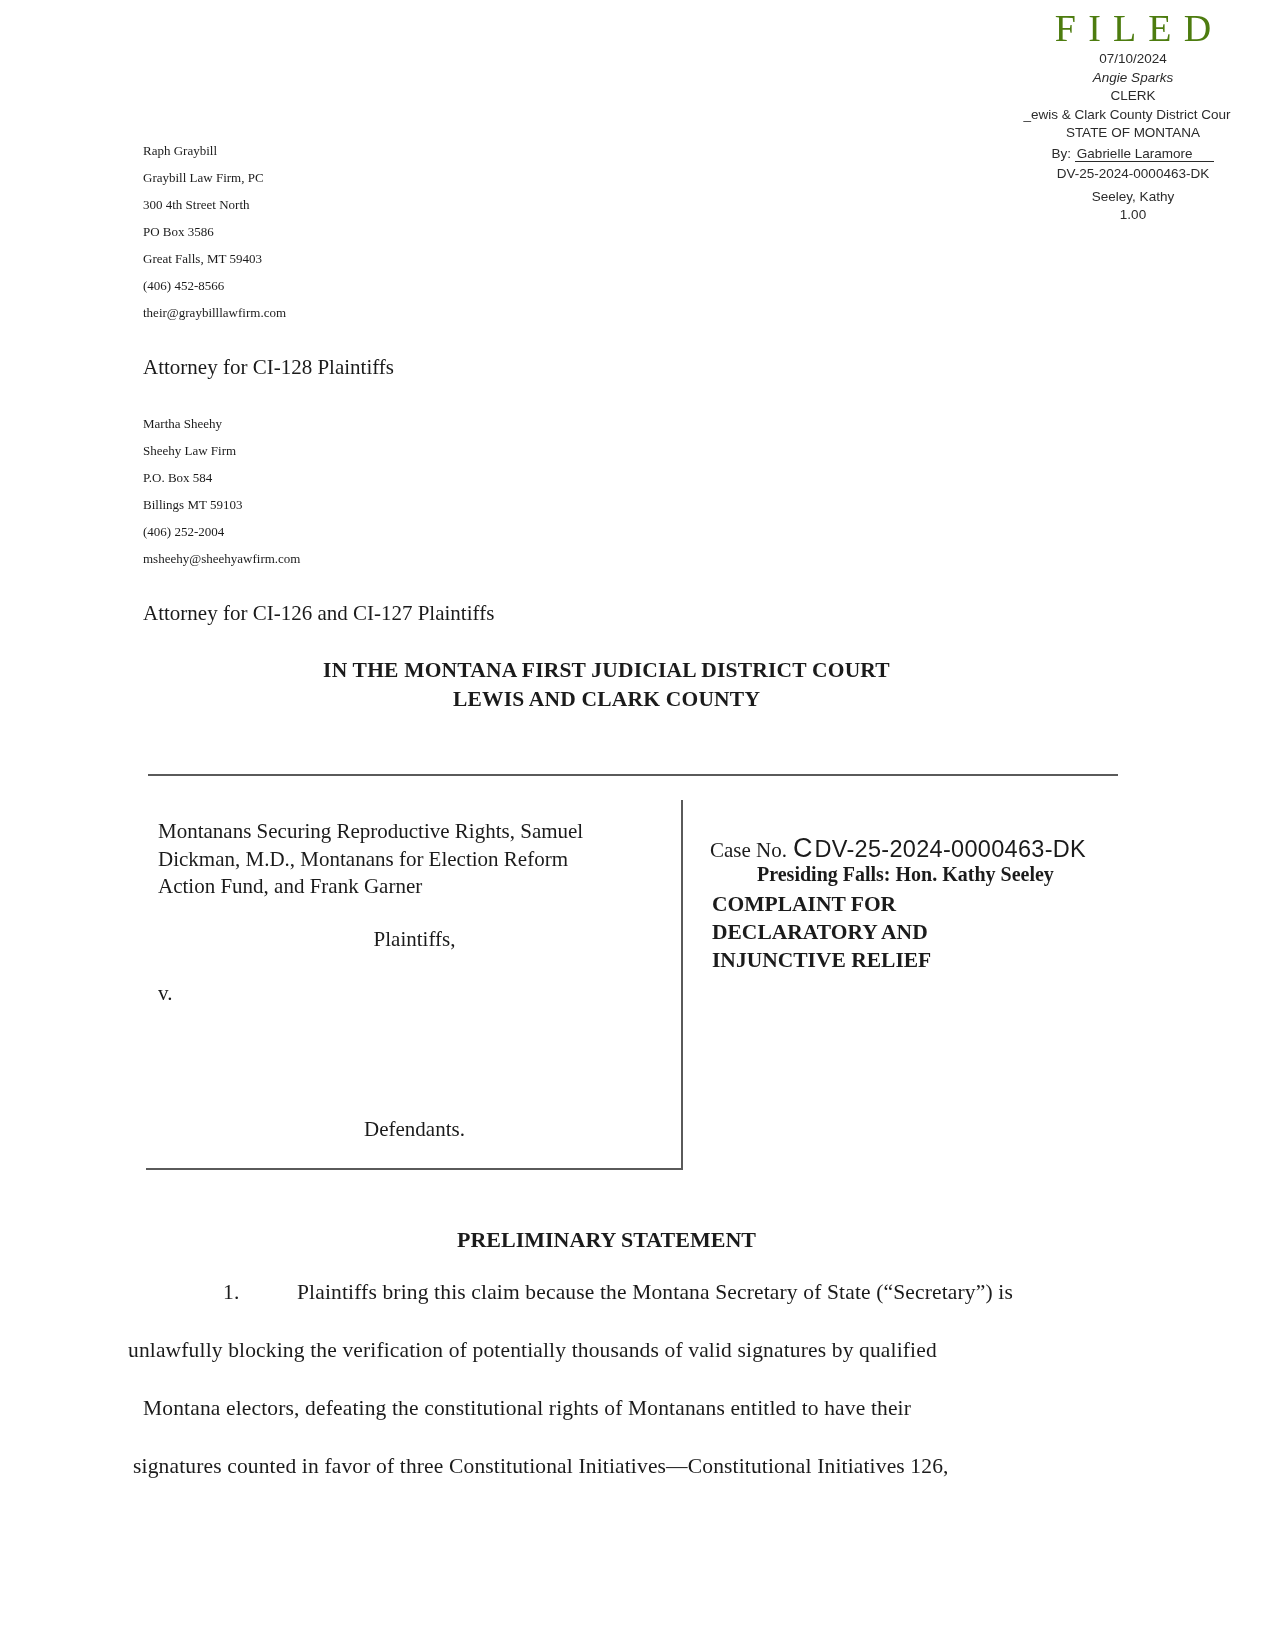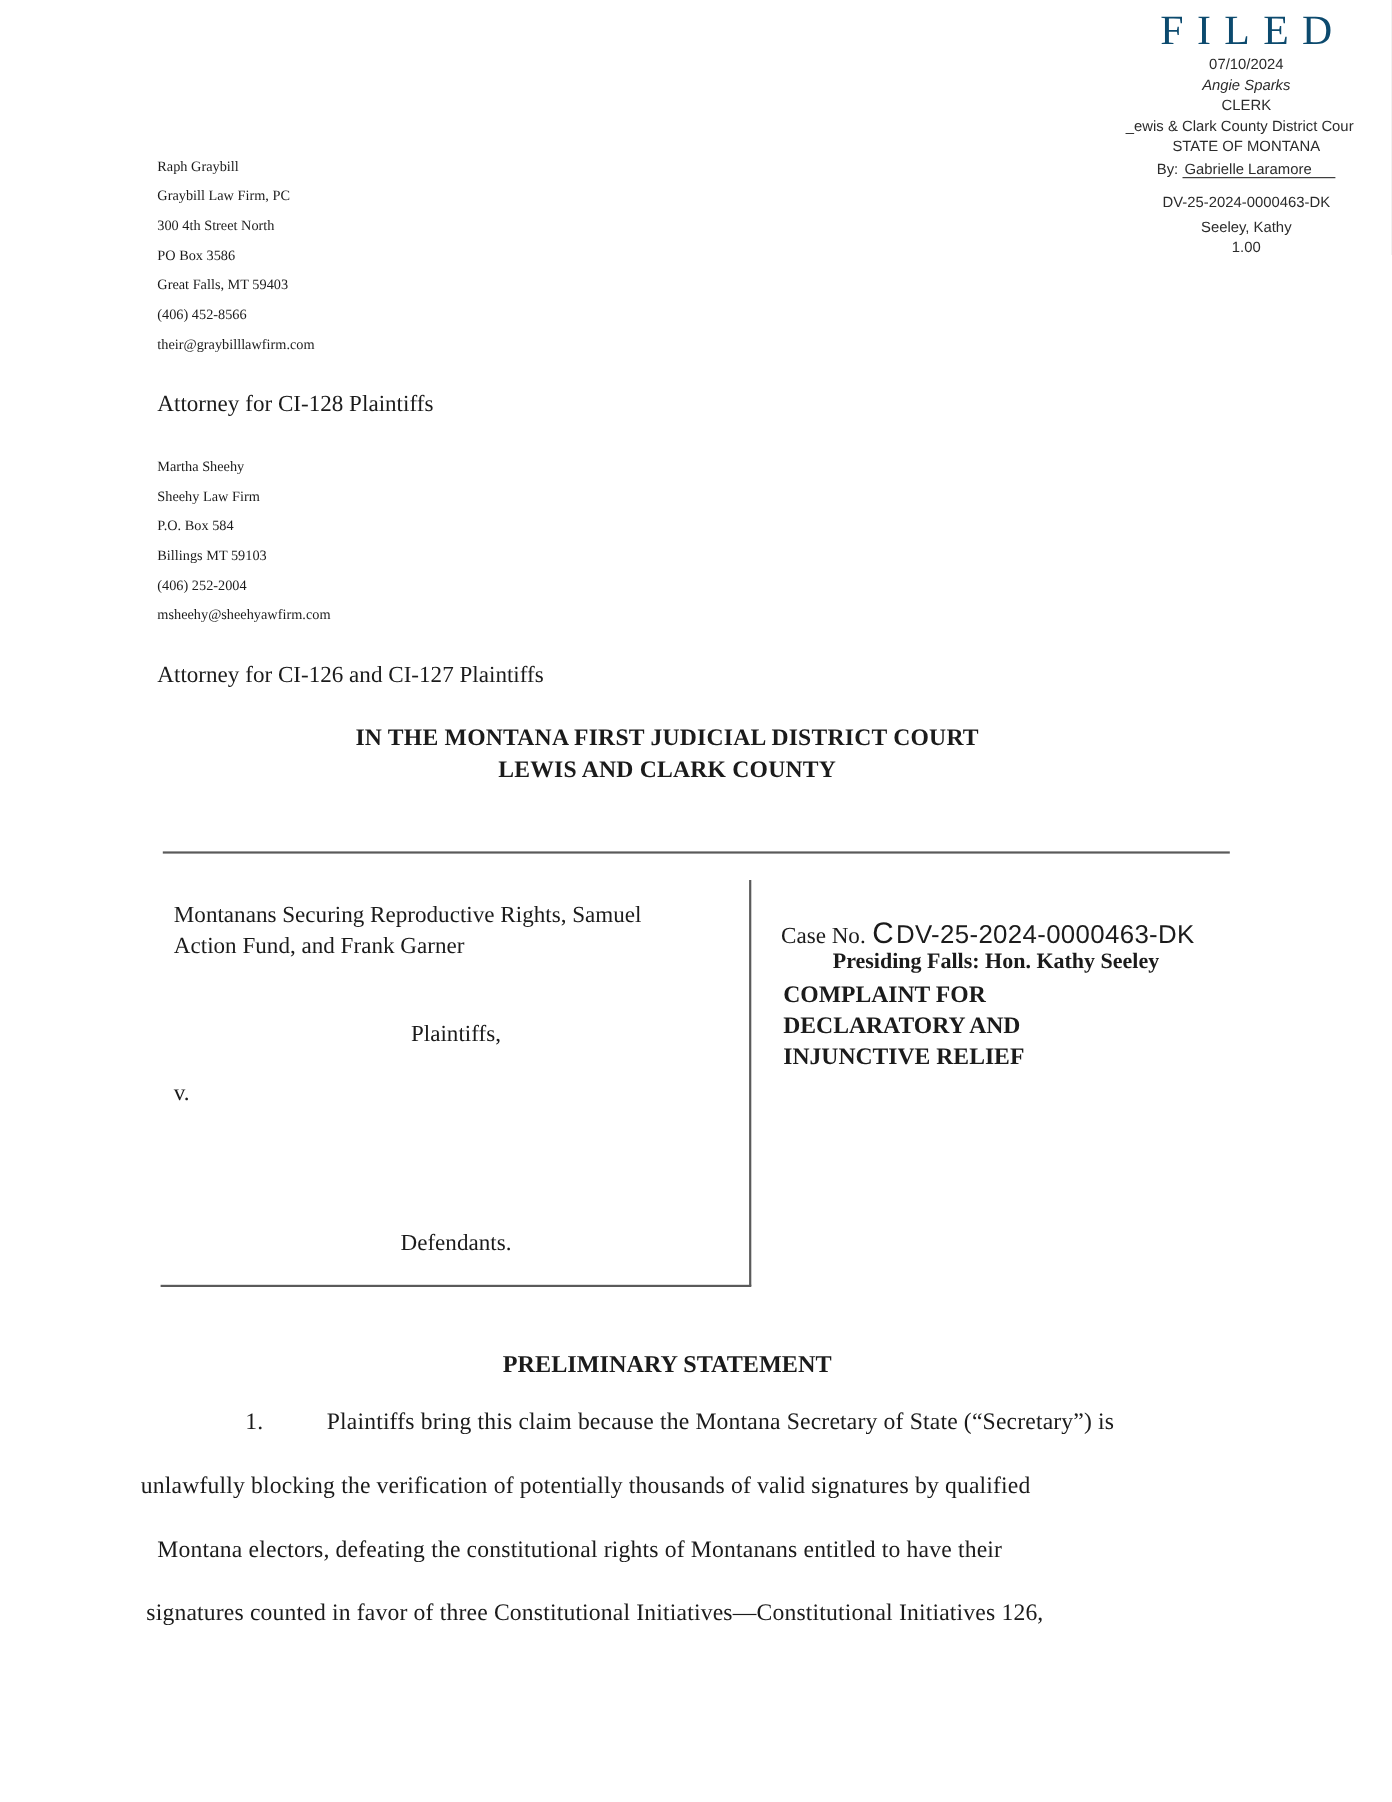--- a/index.html
+++ b/index.html
@@ -17,27 +17,27 @@
   .stamp{
     left:1005px;top:8px;width:256px;
     text-align:center;
     font-family:"Liberation Sans", sans-serif;
     font-size:13.5px;line-height:18.5px;color:#2b2b2b;
   }
   .stamp .filed{
     font-family:"Liberation Serif", serif;
     font-size:38px;line-height:40px;
     letter-spacing:0.32em;
-    color:#0c4a6e;
+    color:#4d7c0f;
     padding-left:0.32em; 
     margin-bottom:2px;
   }
   .stamp .italic{font-style:italic;}
   .stamp .courtline{white-space:nowrap;margin-left:-12px;}
-  .stamp .byline{margin-top:2px;margin-bottom:12px;}
+  .stamp .byline{margin-top:2px;margin-bottom:2px;}
   .stamp .deputy{border-bottom:1.3px solid #2b2b2b;padding-right:22px;padding-left:2px;}
   .stamp .judge{margin-top:4px;}
   
   .addr{font-size:13px;line-height:27px;white-space:nowrap;}
   .role{font-size:21px;white-space:nowrap;}
   
   .heading{
     left:148px;top:656px;width:917px;
     text-align:center;font-weight:bold;
     font-size:21.5px;line-height:29px;
@@ -108,20 +108,21 @@
     <div>IN THE MONTANA FIRST JUDICIAL DISTRICT COURT</div>
     <div>LEWIS AND CLARK COUNTY</div>
   </div>
 
   <div class="abs rule-top"></div>
   <div class="abs vline"></div>
   <div class="abs rule-bottom"></div>
 
   <div class="abs capL" style="left:158px;top:818px;">
     <div>Montanans Securing Reproductive Rights, Samuel</div>
+    <div>Dickman, M.D., Montanans for Election Reform</div>
     <div>Action Fund, and Frank Garner</div>
   </div>
   <div class="abs capCenter" style="top:927px;">Plaintiffs,</div>
   <div class="abs capL" style="left:158px;top:980px;">v.</div>
   <div class="abs capCenter" style="top:1117px;">Defendants.</div>
 
   <div class="abs caseline">
     <span>Case No.</span><span class="stampC">C</span><span class="stampnum">DV-25-2024-0000463-DK</span>
   </div>
   <div class="abs presiding">Presiding Falls: Hon. Kathy Seeley</div>

